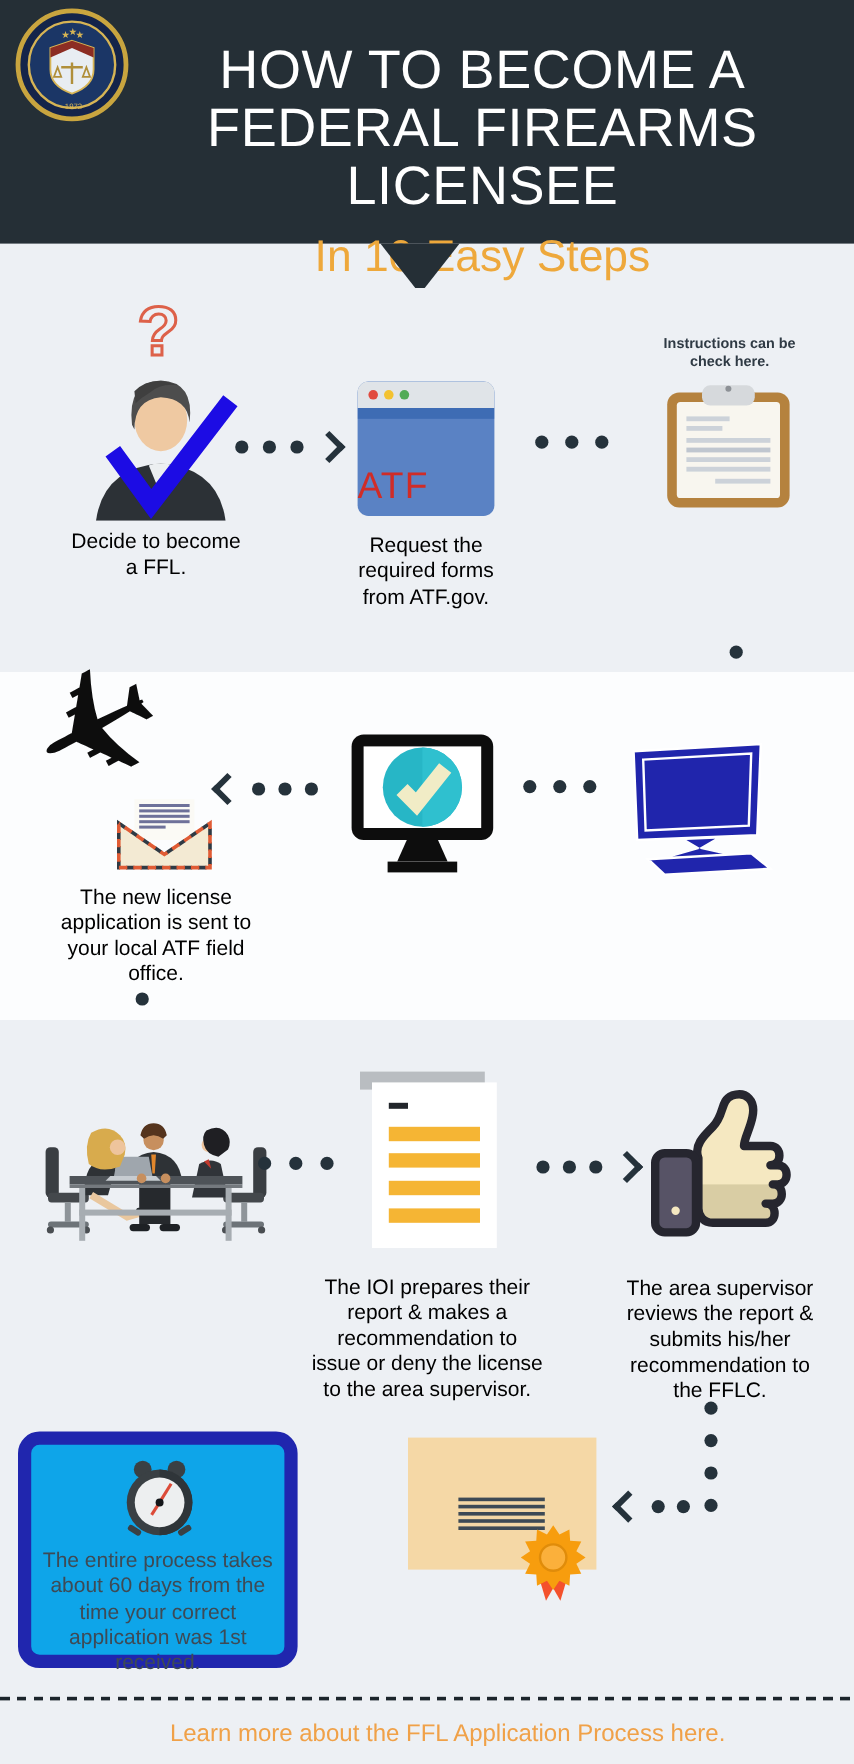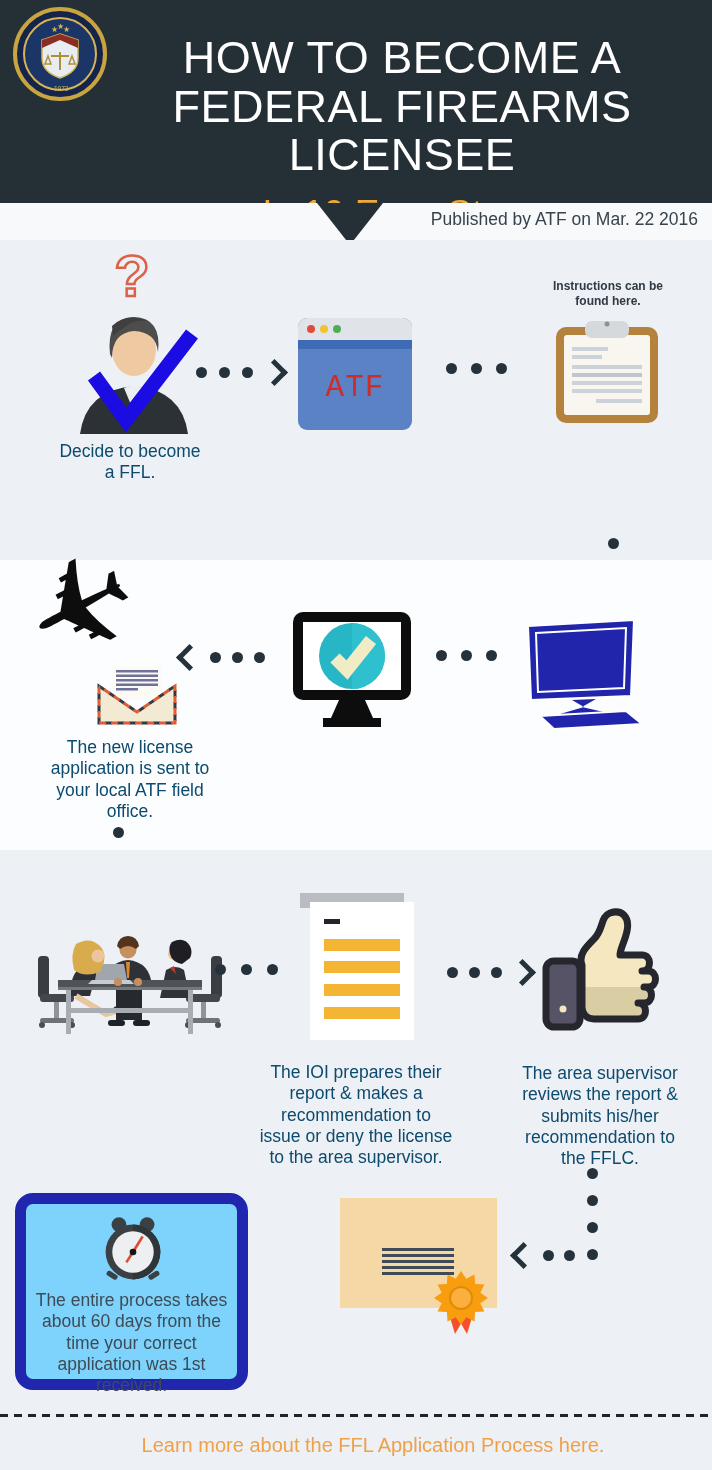--- a/index.html
+++ b/index.html
@@ -18,21 +18,21 @@
   .pubtext{position:absolute;right:14px;top:6px;font-size:17.5px;color:#39434d;}
   .pointer{position:absolute;left:317px;top:203px;width:0;height:0;
            border-left:33px solid transparent;border-right:33px solid transparent;
            border-top:42px solid #252f36;}
 
   
   .row1{position:absolute;left:0;top:240px;width:712px;height:320px;background:#edf0f4;}
   .row2{position:absolute;left:0;top:560px;width:712px;height:290px;background:#fcfdfe;}
   .row3{position:absolute;left:0;top:850px;width:712px;height:620px;background:#edf0f4;}
 
-  .lbl{position:absolute;font-size:17.5px;line-height:1.22;color:#0c4a6e;
+  .lbl{position:absolute;font-size:17.5px;line-height:1.22;color:#000000;
        text-align:center;white-space:pre-line;}
   .note{position:absolute;font-size:12px;line-height:1.25;color:#2f3a44;
         text-align:center;white-space:pre-line;font-weight:700;}
 
   
   .harrow{position:absolute;display:flex;align-items:center;}
   .varrow{position:absolute;display:flex;flex-direction:column;align-items:center;}
   .dot{width:11px;height:11px;border-radius:50%;background:#25323b;flex:0 0 auto;}
   .chev{width:14px;height:14px;border-right:5px solid #25323b;border-bottom:5px solid #25323b;flex:0 0 auto;}
   .chev.r{transform:rotate(-45deg);}
@@ -41,38 +41,38 @@
 
   
   .qmark{position:absolute;left:104px;top:244px;width:56px;height:66px;}
   .person{position:absolute;left:68px;top:312px;}
   
   .browser{position:absolute;left:298px;top:318px;width:114px;height:112px;border-radius:9px;
            background:#5a82c4;overflow:hidden;}
   .browser .bar{height:22px;background:#e0e4e8;display:flex;align-items:center;padding-left:9px;gap:5px;}
   .cd{width:8px;height:8px;border-radius:50%;}
   .browser .strip{height:9px;background:#3e6cb4;}
-  .browser .atf{color:#d02c27;font-size:31px;letter-spacing:1px;text-align:center;margin-top:21px;font-family:Liberation Mono, monospace;}
+  .browser .atf{color:#d02c27;font-size:31px;letter-spacing:1px;text-align:left;margin-top:38px;}
   
   .clipboard{position:absolute;left:552px;top:317px;}
   .plane{position:absolute;left:28px;top:544px;font-size:128px;color:#0d0d0d;line-height:1;
          transform:scaleX(-1) rotate(28deg);}
   .envelope{position:absolute;left:96px;top:664px;}
   .monitorchk{position:absolute;left:287px;top:610px;}
   .navycomp{position:absolute;left:514px;top:616px;}
   .meeting{position:absolute;left:32px;top:922px;}
   .report{position:absolute;left:300px;top:893px;width:116px;height:150px;}
   .report .gbar{position:absolute;left:0;top:0;width:104px;height:15px;background:#b9bdc1;}
   .report .pagebg{position:absolute;left:10px;top:9px;width:104px;height:138px;background:#ffffff;}
   .report .dash{position:absolute;left:24px;top:26px;width:16px;height:5px;background:#22262b;}
   .report .ybar{position:absolute;left:24px;width:76px;height:12px;background:#f5b534;}
   .thumbs{position:absolute;left:538px;top:903px;}
 
   
-  .bluebox{position:absolute;left:15px;top:1193px;width:233px;height:197px;background:#7dd3fc;
+  .bluebox{position:absolute;left:15px;top:1193px;width:233px;height:197px;background:#0ea5e9;
            border:11px solid #2026ae;border-radius:18px;box-sizing:border-box;}
   .clock{position:absolute;left:70px;top:8px;}
   .boxtext{position:absolute;left:6px;right:6px;top:86px;font-size:17.5px;line-height:1.22;
            color:#3e4a55;text-align:center;white-space:pre-line;}
   .cert{position:absolute;left:340px;top:1198px;width:157px;height:110px;background:#f5d8a6;}
   .cert .lines{position:absolute;left:42px;top:50px;}
   .cert .cline{width:72px;height:2.5px;background:#3e4a55;margin-bottom:3.5px;}
   .certseal{position:absolute;left:93px;top:72px;}
 
   .divider{position:absolute;left:0;top:1414px;width:712px;height:3px;
@@ -100,23 +100,20 @@
       <path d="M60,50 l3,8 l-6,0 z" fill="none" stroke="#b08f3a" stroke-width="1.5"></path>
       <text x="42" y="85" font-size="6.5" fill="#d6b455">1972</text>
     </svg>
     <div class="titleblock">
       <div class="title-line">HOW TO BECOME A</div>
       <div class="title-line">FEDERAL FIREARMS LICENSEE</div>
       <div class="subtitle">In 10 Easy Steps</div>
     </div>
   </div>
 
-  <div class="pubstrip">
-    <div class="pubtext">Published by ATF on Mar. 22 2016</div>
-  </div>
   <div class="pointer"></div>
 
   <div class="row1"></div>
 
   <svg class="qmark" width="56" height="66" viewBox="0 0 56 66">
     <text x="28" y="52" font-size="58" text-anchor="middle" fill="none" stroke="#dd6149" stroke-width="2.5" font-weight="bold">?</text>
   </svg>
   <svg class="person" width="140" height="122" viewBox="0 0 140 122">
     <ellipse cx="66" cy="38" rx="22" ry="26" fill="#efc9a2"></ellipse>
     <path d="M42,42 Q38,6 66,5 Q94,6 90,40 Q88,20 66,19 Q44,21 44,46 Z" fill="#4d4d4d"></path>
@@ -137,29 +134,32 @@
 
   <div class="browser">
     <div class="bar">
       <span class="cd" style="background:#e14b3f"></span>
       <span class="cd" style="background:#f3c231"></span>
       <span class="cd" style="background:#52ab57"></span>
     </div>
     <div class="strip"></div>
     <div class="atf">ATF</div>
   </div>
+  <div class="lbl" style="left:265px;top:444px;width:180px;">Request the
+required forms
+from ATF.gov.</div>
 
   <div class="harrow" style="left:446px;top:363px;gap:14px;">
     <span class="dot"></span>
       <span class="dot"></span>
       <span class="dot"></span>
   </div>
 
   <div class="note" style="left:538px;top:279px;width:140px;">Instructions can be
-found here.</div>
+check here.</div>
   <svg class="clipboard" width="110" height="110" viewBox="0 0 110 110">
     <rect x="4" y="10" width="102" height="96" rx="10" fill="#b5823e"></rect>
     <rect x="12" y="18" width="86" height="80" rx="3" fill="#f8f6ef"></rect>
     <rect x="33" y="4" width="44" height="17" rx="7" fill="#d6d9dc"></rect>
     <circle cx="55" cy="7" r="2.5" fill="#8d9196"></circle>
     <rect x="20" y="30" width="36" height="4" fill="#ccd2d9"></rect>
     <rect x="20" y="38" width="30" height="4" fill="#ccd2d9"></rect>
     <rect x="20" y="48" width="70" height="4" fill="#ccd2d9"></rect>
     <rect x="20" y="56" width="70" height="4" fill="#bfc6cf"></rect>
     <rect x="20" y="64" width="70" height="4" fill="#ccd2d9"></rect>

